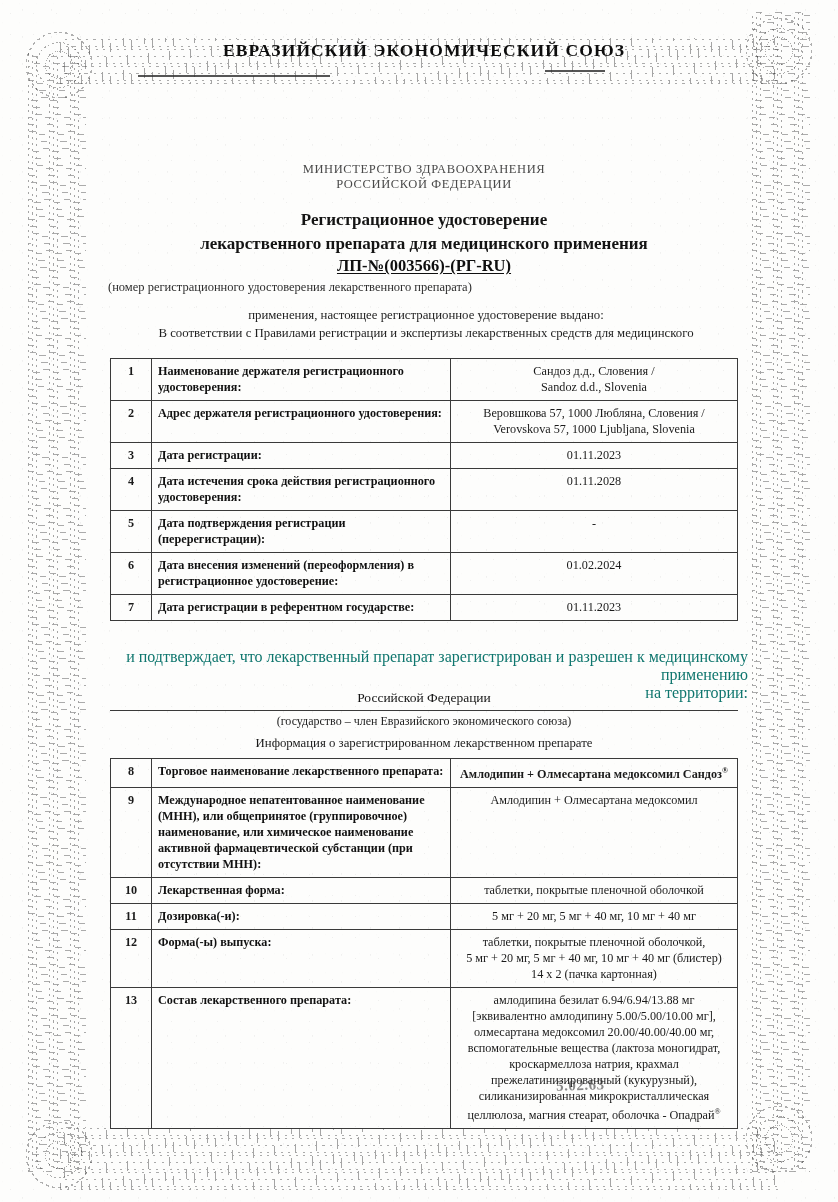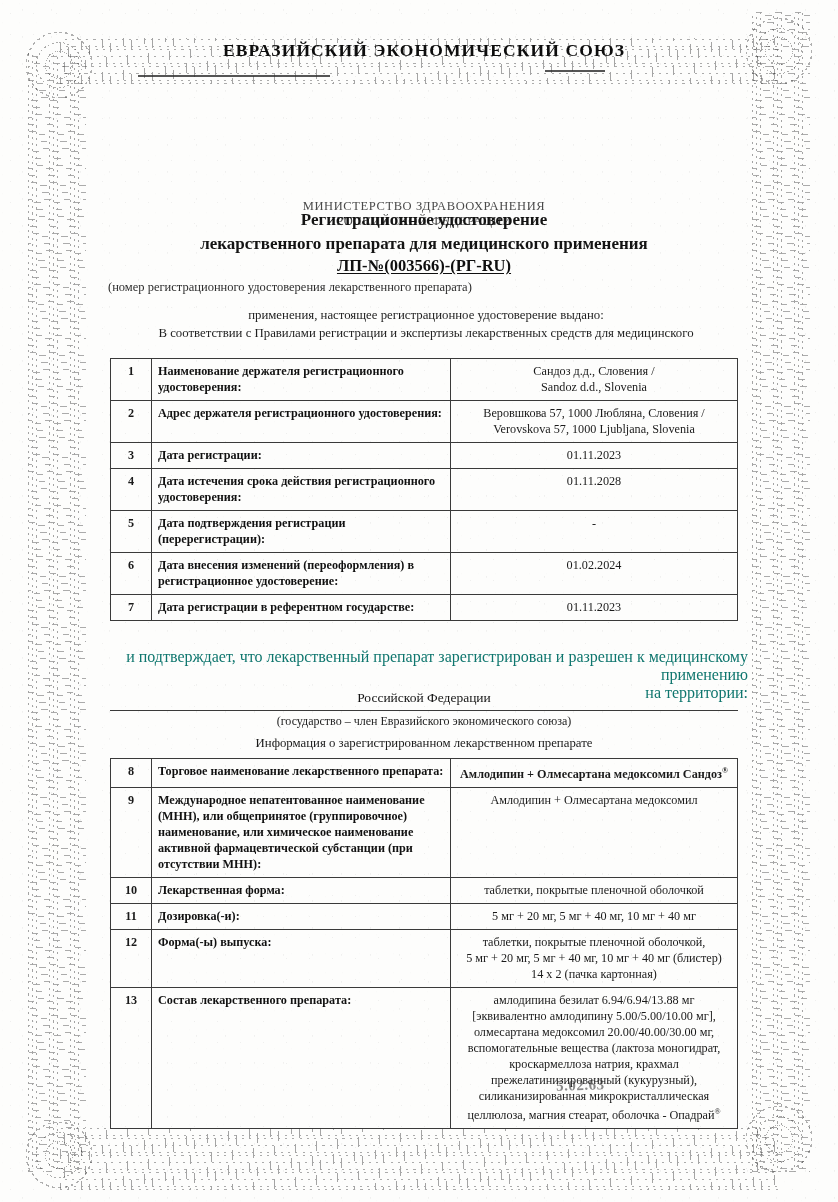--- a/index.html
+++ b/index.html
@@ -69,21 +69,21 @@
   .eaeu-title{
     position:absolute;left:0;top:40px;width:632px;
     text-align:center;font-weight:bold;font-size:17.5px;
     letter-spacing:1.1px;color:#0d0d0d;
     white-space:nowrap;
   }
 
   .ministry{
     position:absolute;left:0;top:162px;width:632px;
     text-align:center;font-size:12.5px;line-height:15px;
-    letter-spacing:.6px;color:#4a4a4a;margin-top:37px;
+    letter-spacing:.6px;color:#4a4a4a;
   }
   .ministry .l2{display:block;}
 
   .cert-title{
     position:absolute;left:-6px;top:208px;width:644px;
     text-align:center;font-weight:bold;font-size:17px;line-height:24px;
     color:#141414;
   }
   .cert-number{
     position:absolute;left:0;top:256px;width:632px;
@@ -306,21 +306,21 @@
               <span class="vline">5 мг + 20 мг, 5 мг + 40 мг, 10 мг + 40 мг (блистер)</span>
               <span class="vline">14 х 2 (пачка картонная)</span>
             </td>
           </tr>
           <tr>
             <td class="num">13</td>
             <td class="label">Состав лекарственного препарата:</td>
             <td class="value">
               <span class="vline">амлодипина безилат 6.94/6.94/13.88 мг</span>
               <span class="vline">[эквивалентно амлодипину 5.00/5.00/10.00 мг],</span>
-              <span class="vline">олмесартана медоксомил 20.00/40.00/30.00 мг,</span>
+              <span class="vline">олмесартана медоксомил 20.00/40.00/40.00 мг,</span>
               <span class="vline">вспомогательные вещества (лактоза моногидрат,</span>
               <span class="vline">кроскармеллоза натрия, крахмал</span>
               <span class="vline">прежелатинизированный (кукурузный),</span>
               <span class="vline">силиканизированная микрокристаллическая</span>
               <span class="vline">целлюлоза, магния стеарат, оболочка - Опадрай<span class="reg-mark">®</span></span>
             </td>
           </tr>
         </tbody>
     </table>
 

